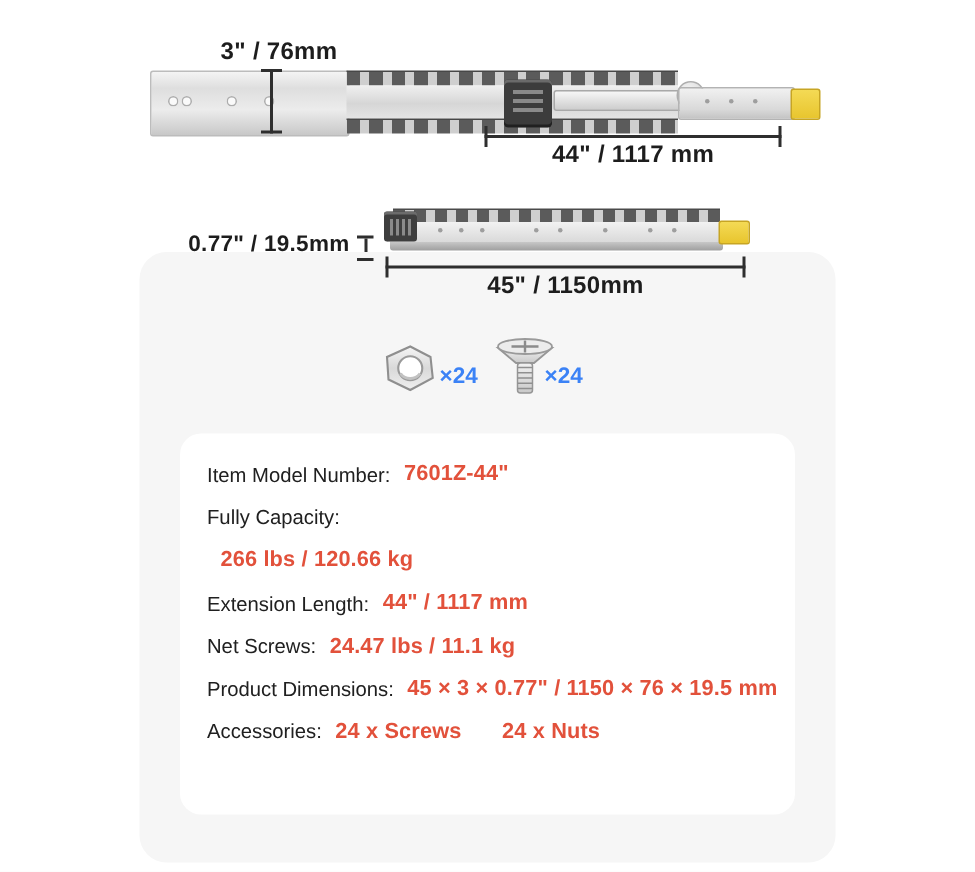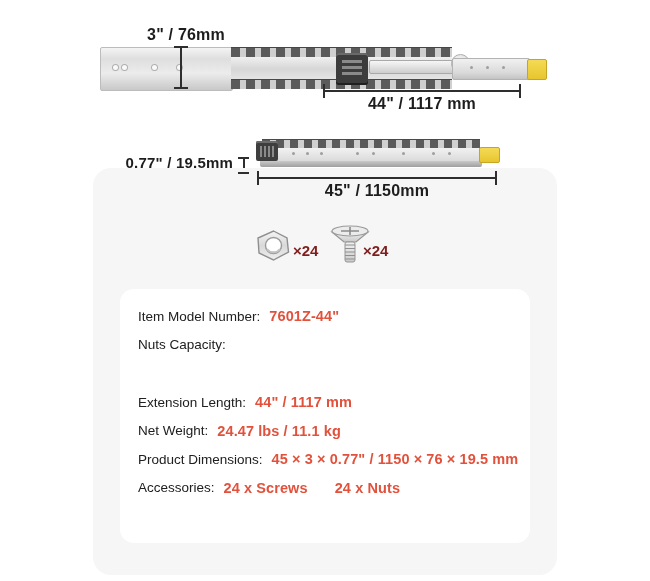--- a/index.html
+++ b/index.html
@@ -49,21 +49,21 @@
   .s2-block{left:256px;top:141px;width:22px;height:20px;border-radius:2px;background:#3e3e3e;
           box-shadow:inset 0 2px 0 #6c6c6c;}
   .s2-block::after{content:"";position:absolute;left:4px;top:5px;width:14px;height:11px;
           background:repeating-linear-gradient(90deg,#8a8a8a 0 2px,#3e3e3e 2px 4px);}
   .s2-yellow{left:479px;top:147px;width:19px;height:14px;}
 
   .imark{left:238px;top:157px;width:11px;height:13px;border-top:2px solid #2e2e2e;border-bottom:2px solid #2e2e2e;}
   .imark::after{content:"";position:absolute;left:4.5px;top:0;width:2px;height:9px;background:#2e2e2e;}
 
   
-  .count-label{font-size:15px;font-weight:700;color:#7f1d1d;}
+  .count-label{font-size:15px;font-weight:700;color:#3b82f6;}
 
   
   .card{left:120px;top:289px;width:410px;height:254px;background:#ffffff;border-radius:14px;
         box-sizing:border-box;padding:13px 0 0 18px;}
   .row{height:28.6px;display:flex;align-items:center;white-space:nowrap;}
   .row .lbl{font-size:13.5px;color:#202020;}
   .row .val{font-size:14.5px;font-weight:700;color:#e2513b;margin-left:9px;letter-spacing:0.1px;}
   .row .val2{margin-left:27px;}
 </style>
 </head>
@@ -156,30 +156,31 @@
     </svg>
     <div class="abs count-label" style="left:363px;top:242px;">×24</div>
   </div>
 
   <div class="abs card">
     <div class="row">
       <span class="lbl">Item Model Number:</span>
       <span class="val">7601Z-44"</span>
     </div>
     <div class="row">
-      <span class="lbl">Nuts Capacity:</span>
+      <span class="lbl">Fully Capacity:</span>
     </div>
     <div class="row">
+      <span class="val">266 lbs / 120.66 kg</span>
     </div>
     <div class="row">
       <span class="lbl">Extension Length:</span>
       <span class="val">44" / 1117 mm</span>
     </div>
     <div class="row">
-      <span class="lbl">Net Weight:</span>
+      <span class="lbl">Net Screws:</span>
       <span class="val">24.47 lbs / 11.1 kg</span>
     </div>
     <div class="row">
       <span class="lbl">Product Dimensions:</span>
       <span class="val">45 × 3 × 0.77" / 1150 × 76 × 19.5 mm</span>
     </div>
     <div class="row">
       <span class="lbl">Accessories:</span>
       <span class="val">24 x Screws</span>
       <span class="val val2">24 x Nuts</span>

